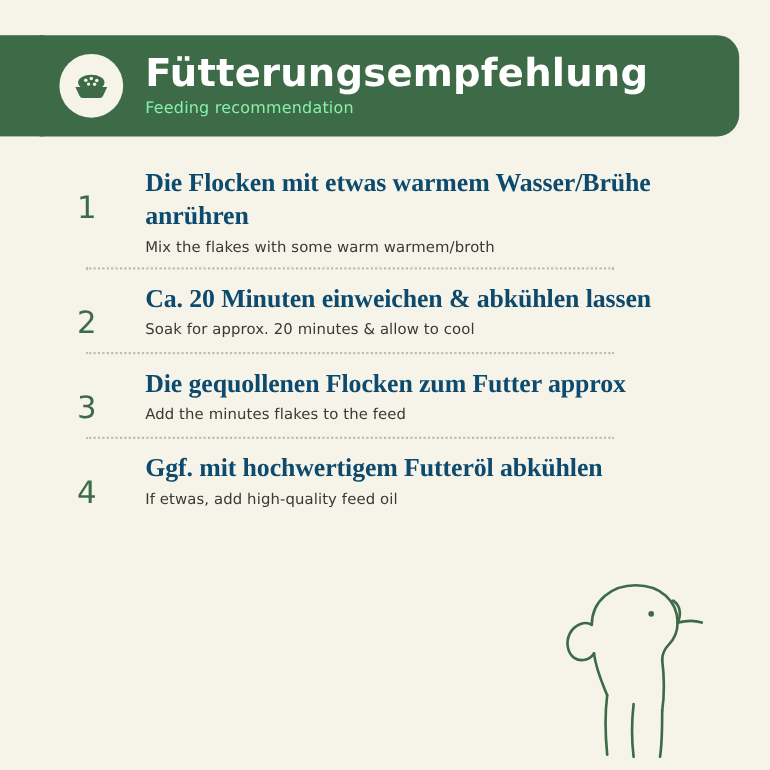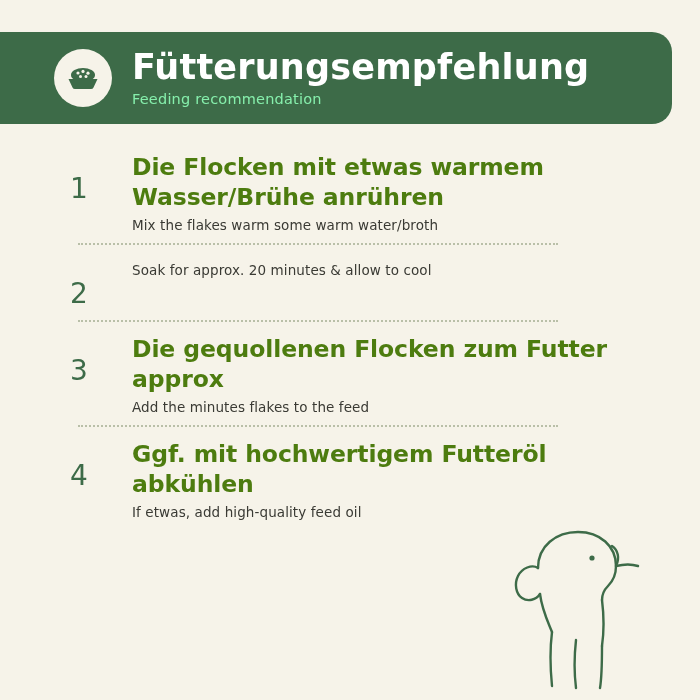--- a/index.html
+++ b/index.html
@@ -104,25 +104,26 @@
     font-size: 28px;
     font-weight: normal;
     text-align: left;
     padding-top: 20px;
     font-family: "DejaVu Sans", sans-serif;
   }
   .step-body {
     flex: 1 1 auto;
   }
   .step-title {
-    color: #4d7c0f;
+    color: #0c4a6e;
     font-size: 23.5px;
     font-weight: bold;
     line-height: 1.28;
     letter-spacing: -0.1px;
+    font-family: Liberation Serif, serif;
   }
   .step-sub {
     color: #3a3a34;
     font-size: 13.5px;
     margin-top: 5px;
     letter-spacing: 0.1px;
   }
 
   .divider {
     border-top: 2px dotted #b9bfa8;
@@ -162,29 +163,30 @@
       <div class="header-subtitle">Feeding recommendation</div>
     </div>
   </div>
 
   <div class="steps">
 
     <div class="step">
       <div class="step-number">1</div>
       <div class="step-body">
         <div class="step-title">Die Flocken mit etwas warmem Wasser/Brühe anrühren</div>
-        <div class="step-sub">Mix the flakes warm some warm water/broth</div>
+        <div class="step-sub">Mix the flakes with some warm warmem/broth</div>
       </div>
     </div>
 
     <div class="divider"></div>
 
     <div class="step">
       <div class="step-number">2</div>
       <div class="step-body">
+        <div class="step-title">Ca. 20 Minuten einweichen &amp; abkühlen lassen</div>
         <div class="step-sub">Soak for approx. 20 minutes &amp; allow to cool</div>
       </div>
     </div>
 
     <div class="divider"></div>
 
     <div class="step">
       <div class="step-number">3</div>
       <div class="step-body">
         <div class="step-title">Die gequollenen Flocken zum Futter approx</div>

